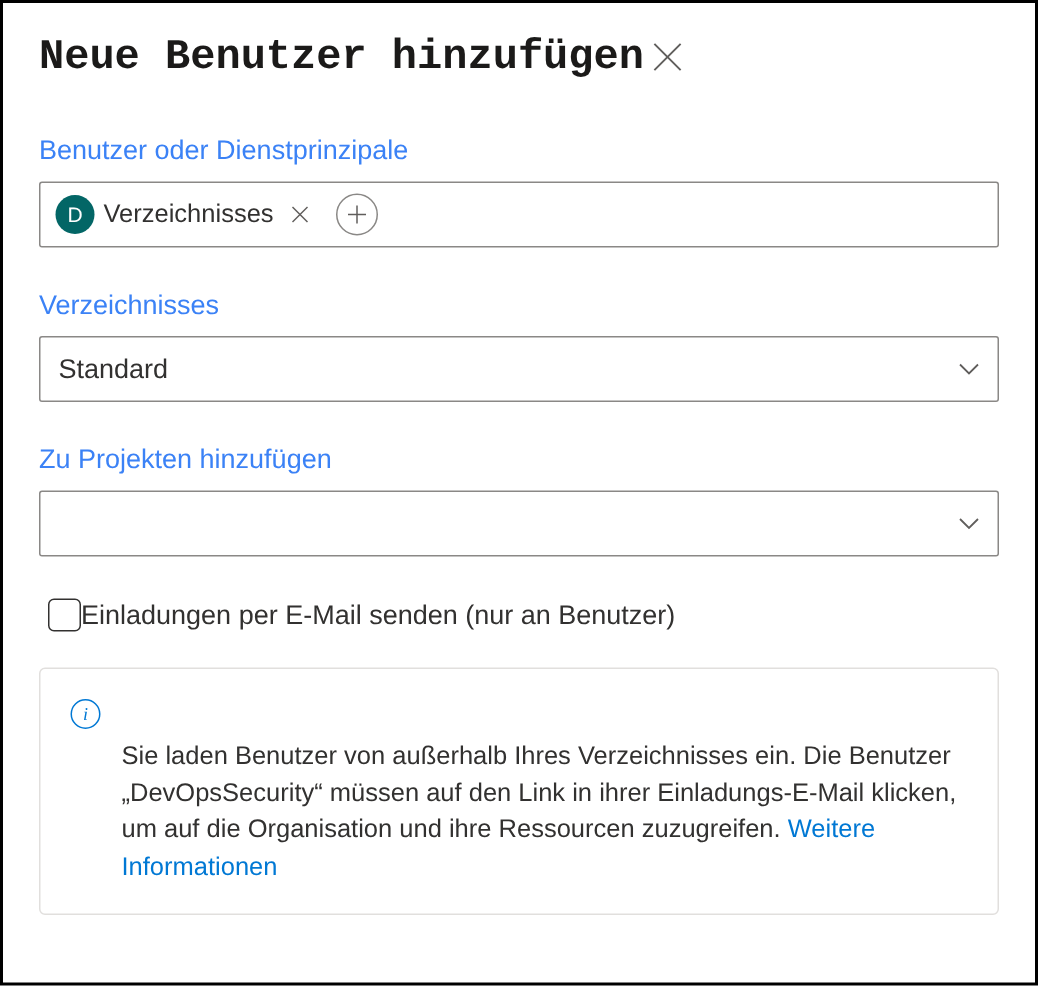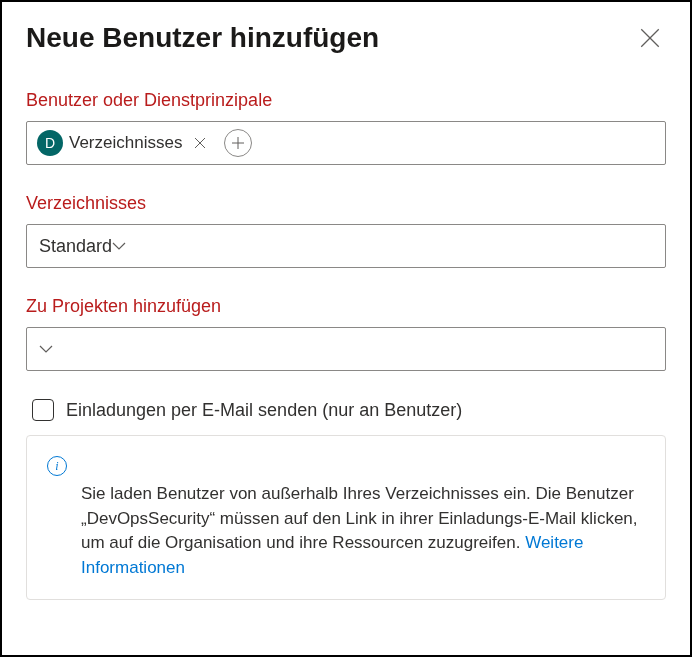--- a/index.html
+++ b/index.html
@@ -11,23 +11,23 @@
       font-family: "Segoe UI", -apple-system, BlinkMacSystemFont, sans-serif;
       background: #fff;
       color: #323130;
       width: 692px;
       height: 657px;
       border: 2px solid #000;
       padding: 20px 24px;
     }
     .header {
       display: flex;
-      justify-content: space-between;
       align-items: center;
       margin-bottom: 36px;
+      font-family: Liberation Mono, monospace;
     }
     .title {
       font-size: 28px;
       font-weight: 600;
       color: #1b1a19;
     }
     .close-btn {
       width: 32px;
       height: 32px;
       display: flex;
@@ -39,21 +39,21 @@
     }
     .close-btn svg {
       width: 20px;
       height: 20px;
     }
     .field-group {
       margin-bottom: 28px;
     }
     .field-label {
       font-size: 18px;
-      color: #b91c1c;
+      color: #3b82f6;
       margin-bottom: 10px;
       display: block;
     }
     .people-picker {
       border: 1px solid #8a8886;
       border-radius: 2px;
       padding: 6px 8px;
       display: flex;
       align-items: center;
       gap: 8px;
@@ -104,35 +104,36 @@
       align-items: center;
       justify-content: center;
       cursor: pointer;
       color: #605e5c;
     }
     .dropdown {
       border: 1px solid #8a8886;
       border-radius: 2px;
       padding: 10px 12px;
       display: flex;
+      justify-content: space-between;
       align-items: center;
       cursor: pointer;
       min-height: 44px;
       font-size: 18px;
       color: #323130;
       background: #fff;
     }
     .dropdown-chevron {
       color: #605e5c;
     }
     .checkbox-row {
       display: flex;
       align-items: center;
-      gap: 12px;
-      margin-bottom: 14px;
+      gap: 0;
+      margin-bottom: 24px;
       padding-left: 6px;
     }
     .checkbox {
       width: 22px;
       height: 22px;
       border: 1.5px solid #323130;
       border-radius: 4px;
       cursor: pointer;
       background: #fff;
     }

